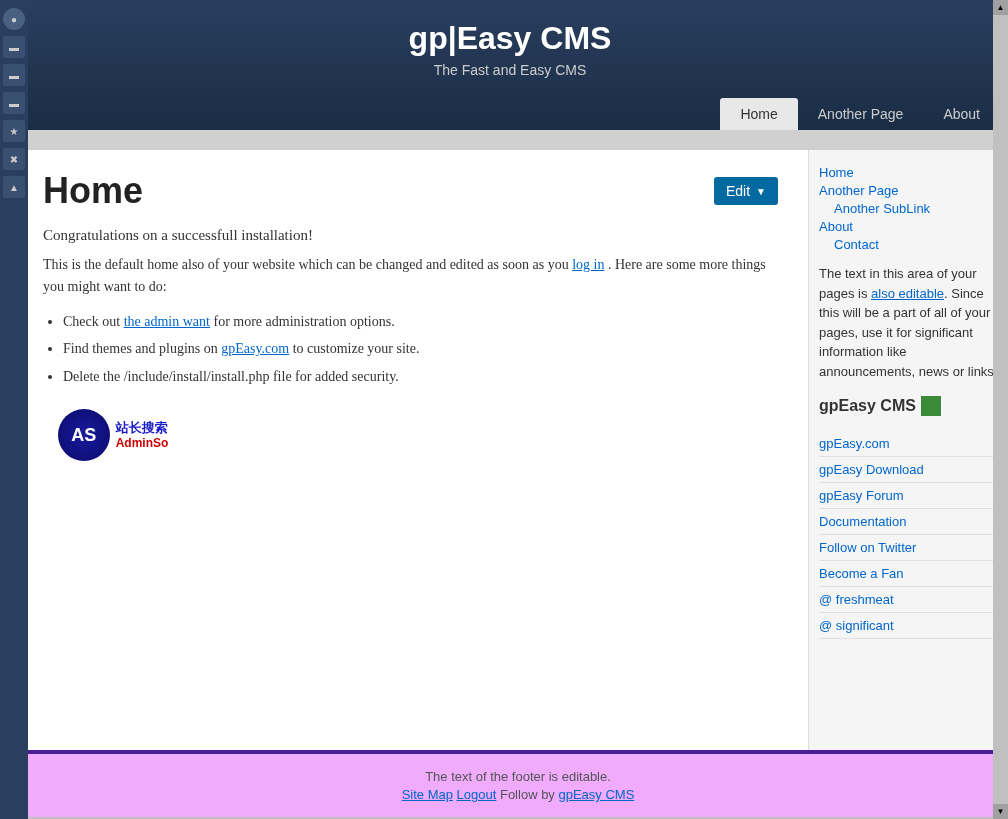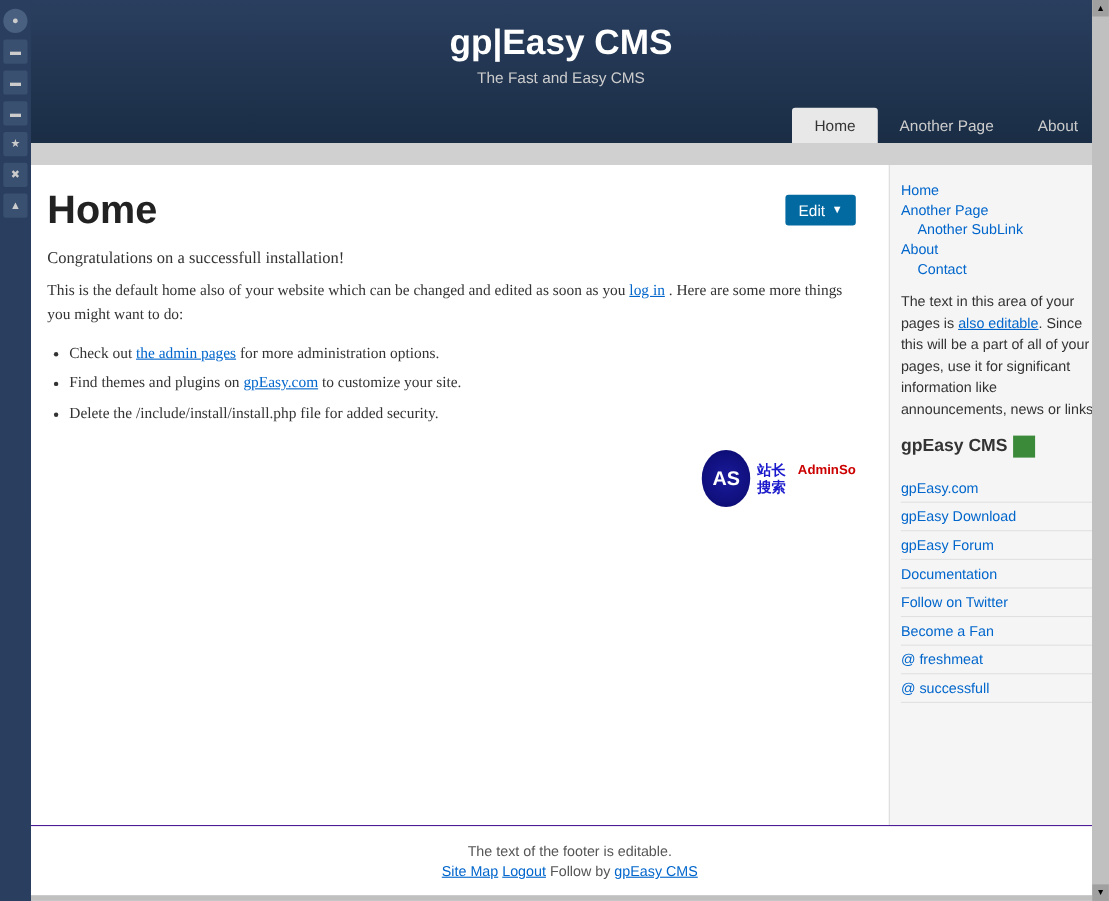--- a/index.html
+++ b/index.html
@@ -150,21 +150,21 @@
     }
     #todo-list li {
       margin-bottom: 5px;
       color: #333;
       line-height: 1.6;
     }
     #todo-list li a { color: #0066cc; }
 
     #watermark-img {
       display: flex;
-      justify-content: flex-end;
+      justify-content: flex-start;
       margin-top: 20px;
     }
 
     
     #right-sidebar {
       width: 200px;
       padding: 15px 10px;
       background: #f5f5f5;
       border-left: 1px solid #ddd;
       font-family: Arial, sans-serif;
@@ -213,25 +213,25 @@
       color: #0066cc;
       text-decoration: none;
       padding: 5px 0;
       border-bottom: 1px solid #e0e0e0;
       cursor: pointer;
       font-size: 13px;
     }
 
     
     #footer {
-      background: #ffffff;
+      background: #f0abfc;
       text-align: center;
       padding: 15px;
       margin-left: 28px;
-      border-top: 1px solid #4c1d95;
+      border-top: 4px solid #4c1d95;
       font-family: Arial, sans-serif;
       font-size: 13px;
       color: #555;
     }
     #footer a { color: #0066cc; }
     #footer-links { margin-top: 3px; }
 
     
     #right-scroll {
       width: 15px;
@@ -294,35 +294,35 @@
     <p id="welcome-text">Congratulations on a successfull installation!</p>
 
     <p id="description-text">
       <span>This is the default home also of your website which can be changed and edited as soon as you</span>
       <a href="#"> log in</a>
       <span>. Here are some more things you might want to do:</span>
     </p>
 
     <ul id="todo-list">
       <li>
-        Check out <a href="#">the admin pages</a> for more administration options.
+        Check out <a href="#">the admin want</a> for more administration options.
       </li>
       <li>
         Find themes and plugins on <a href="#">gpEasy.com</a> to customize your site.
       </li>
       <li>
         Delete the /include/install/install.php file for added security.
       </li>
     </ul>
 
     <div id="watermark-img">
 
       <div style="position:relative; width:140px; height:55px; display:flex; align-items:center; justify-content:center;">
         <div style="width:52px; height:52px; background:radial-gradient(circle, #1a1a9c, #0a0a6c); border-radius:50%; display:flex; align-items:center; justify-content:center; color:#fff; font-size:18px; font-weight:bold; font-family:Arial;">AS</div>
-        <div style="margin-left:6px; display:flex; line-height:1.2;">
+        <div style="margin-left:6px; display:flex; flex-direction:column; line-height:1.2;">
           <span style="color:#1a1acc; font-size:13px; font-weight:bold; font-family:Arial;">站长搜索</span>
           <span style="color:#cc0000; font-size:12px; font-weight:bold; font-family:Arial;">AdminSo</span>
         </div>
       </div>
     </div>
   </div>
 
   <div id="right-sidebar">
     <a class="right-nav-item">Home</a>
     <a class="right-nav-item">Another Page</a>
@@ -340,21 +340,21 @@
     </div>
 
     <div class="sidebar-links">
       <a class="sidebar-link">gpEasy.com</a>
       <a class="sidebar-link">gpEasy Download</a>
       <a class="sidebar-link">gpEasy Forum</a>
       <a class="sidebar-link">Documentation</a>
       <a class="sidebar-link">Follow on Twitter</a>
       <a class="sidebar-link">Become a Fan</a>
       <a class="sidebar-link">@ freshmeat</a>
-      <a class="sidebar-link">@ successfull</a>
+      <a class="sidebar-link">@ significant</a>
     </div>
   </div>
 
 </div>
 
 <div id="footer">
   <div>The text of the footer is editable.</div>
   <div id="footer-links">
     <a href="#">Site Map</a>
     <span> </span>

